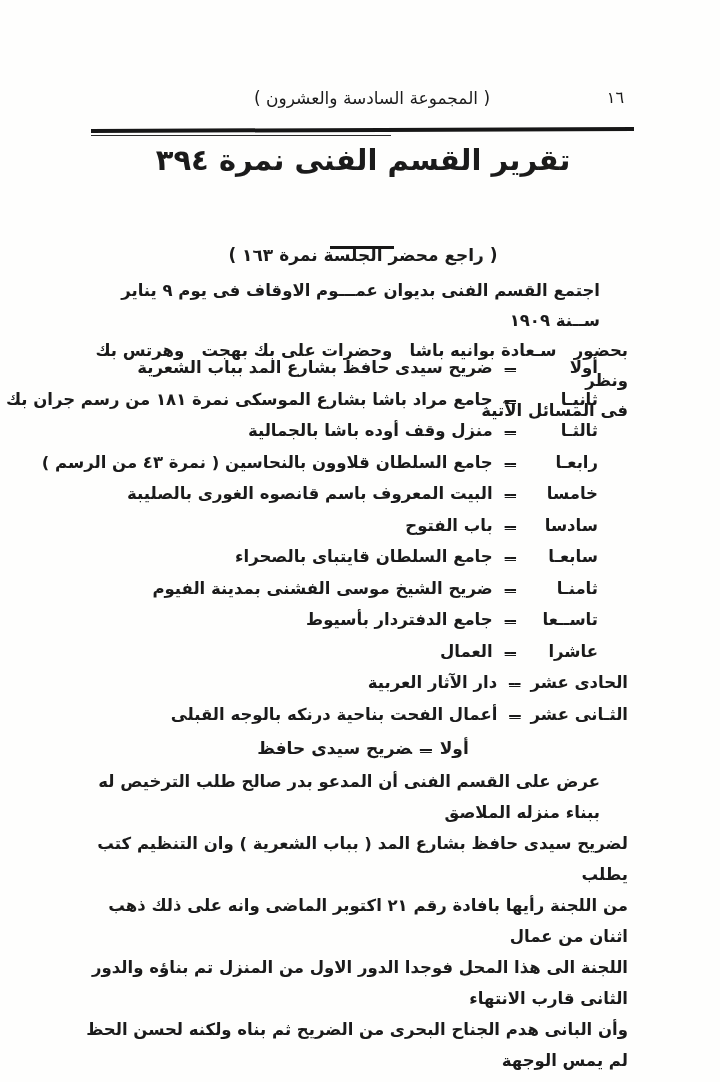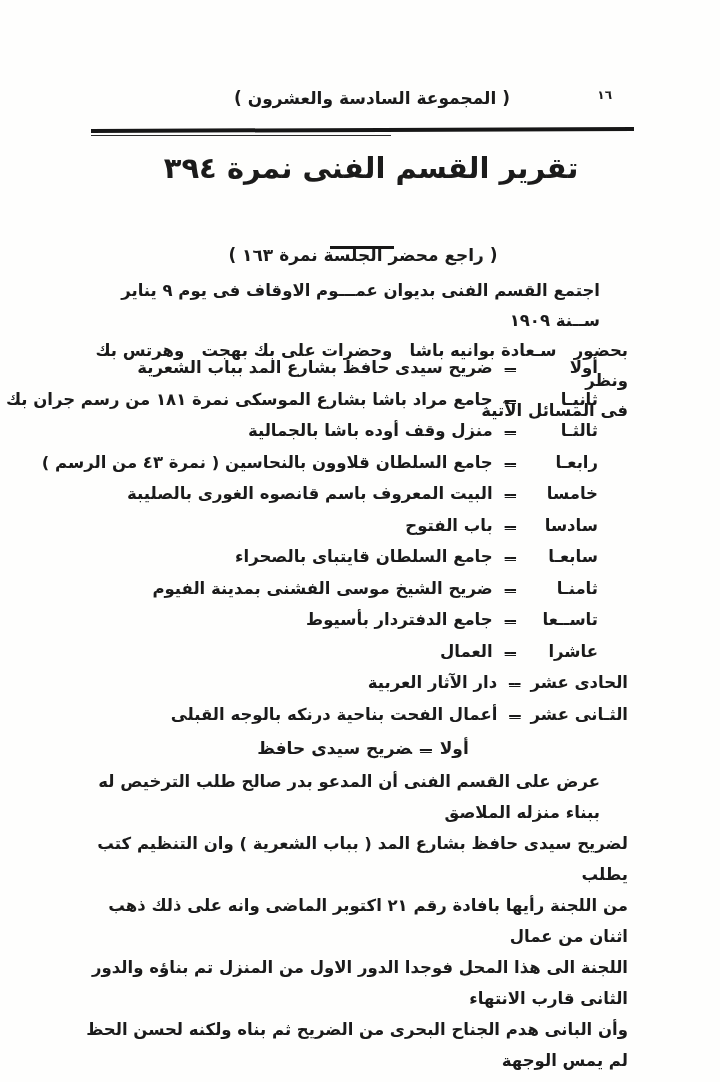--- a/index.html
+++ b/index.html
@@ -16,31 +16,31 @@
     direction: rtl;
     font-family: "DejaVu Sans", sans-serif;
     color: #1b1b1b;
     overflow: hidden;
   }
 
   
   .page-num {
     position: absolute;
     top: 88px;
-    right: 108px;
-    font-size: 12px;
-    font-weight: 700;
+    right: 96px;
+    font-size: 16px;
+    font-weight: 400;
   }
   .header-title {
     position: absolute;
     top: 88px;
     left: 372px;
     transform: translateX(-50%);
     font-size: 17px;
-    font-weight: 700;
+    font-weight: 400;
     white-space: nowrap;
   }
   .rule {
     position: absolute;
     top: 128px;
     left: 91px;
     width: 543px;
     height: 4px;
     background: #171717;
     transform: rotate(-0.2deg);
@@ -53,21 +53,21 @@
     height: 1px;
     background: #2a2a2a;
   }
 
   
   .title {
     position: absolute;
     top: 143px;
     left: 363px;
     transform: translateX(-50%);
-    margin: 8px;
+    margin: 0;
     font-size: 29px;
     font-weight: 700;
     white-space: nowrap;
   }
   .subtitle {
     position: absolute;
     top: 202px;
     left: 363px;
     transform: translateX(-50%);
     font-size: 17px;

